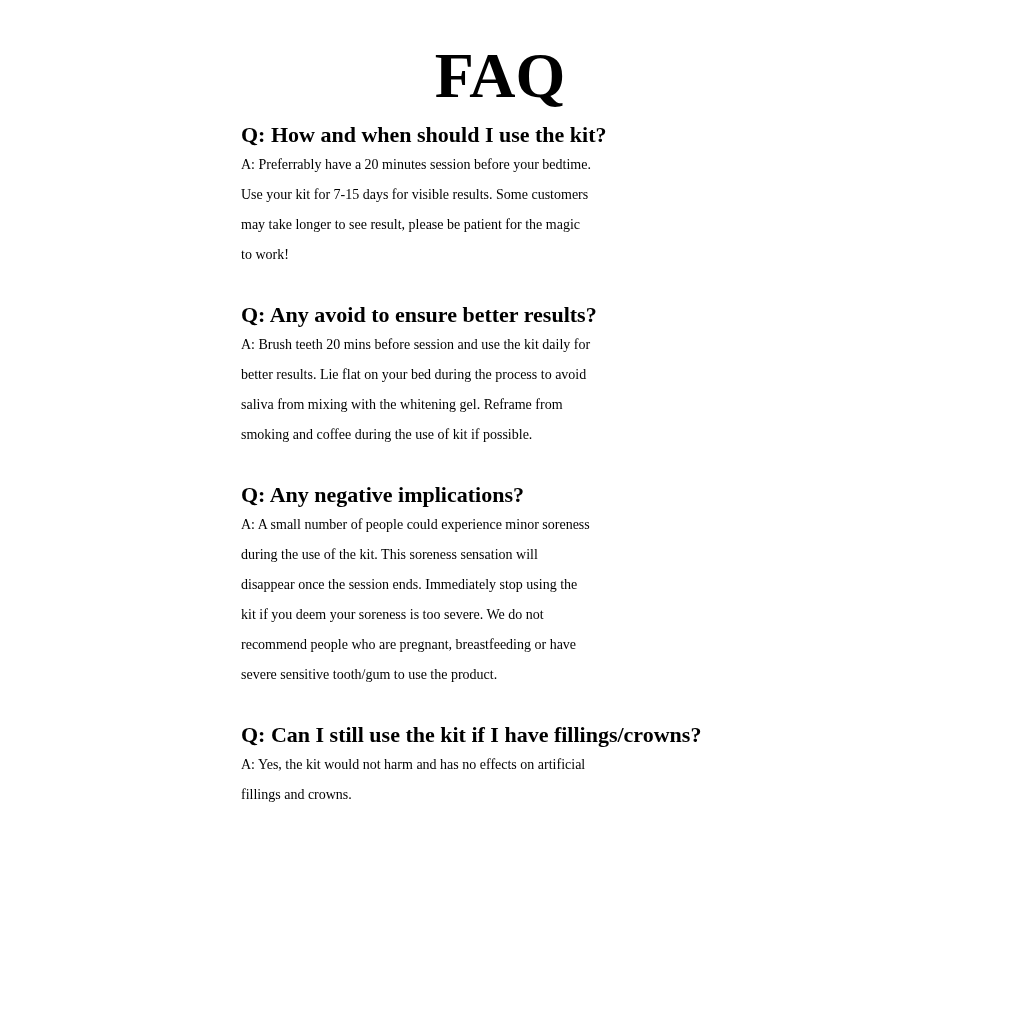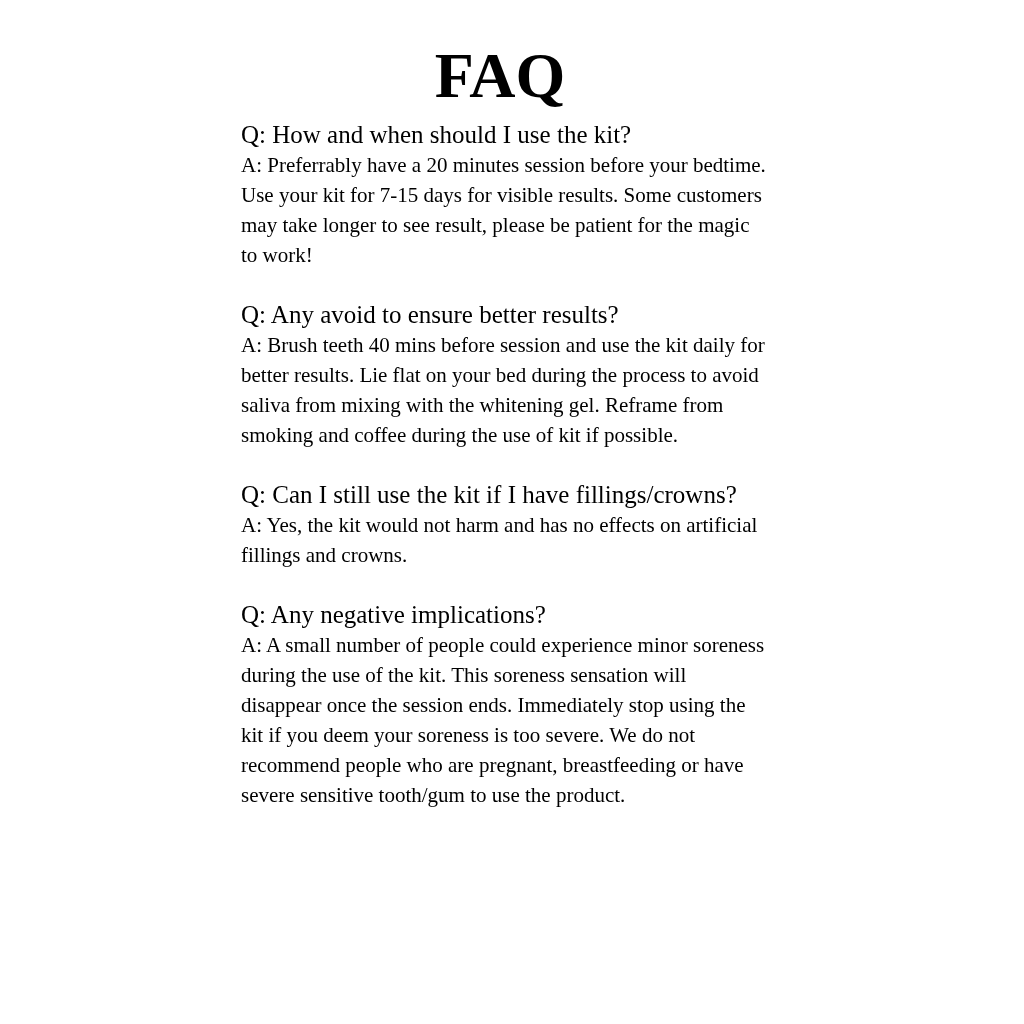--- a/index.html
+++ b/index.html
@@ -24,27 +24,27 @@
   }
   .faq-content {
     margin-left: 241px;
     width: 548px;
     padding-top: 8px;
   }
   .faq-item {
     margin-bottom: 30px;
   }
   .faq-question {
-    font-weight: normal;
-    font-size: 25px;
+    font-weight: bold;
+    font-size: 22px;
     line-height: 30px;
   }
   .faq-answer {
     font-weight: normal;
-    font-size: 21px;
+    font-size: 14px;
     line-height: 30px;
     white-space: pre-line;     
   }
 </style>
 </head>
 <body>
 
 <div class="page">
 
   <h1 class="page-title">FAQ</h1>
@@ -54,39 +54,39 @@
     <div class="faq-item">
       <div class="faq-question">Q: How and when should I use the kit?</div>
       <div class="faq-answer">A: Preferrably have a 20 minutes session before your bedtime.
 Use your kit for 7-15 days for visible results. Some customers
 may take longer to see result, please be patient for the magic
 to work!</div>
     </div>
 
     <div class="faq-item">
       <div class="faq-question">Q: Any avoid to ensure better results?</div>
-      <div class="faq-answer">A: Brush teeth 40 mins before session and use the kit daily for
+      <div class="faq-answer">A: Brush teeth 20 mins before session and use the kit daily for
 better results. Lie flat on your bed during the process to avoid
 saliva from mixing with the whitening gel. Reframe from
 smoking and coffee during the use of kit if possible.</div>
-    </div>
-
-    <div class="faq-item">
-      <div class="faq-question">Q: Can I still use the kit if I have fillings/crowns?</div>
-      <div class="faq-answer">A: Yes, the kit would not harm and has no effects on artificial
-fillings and crowns.</div>
     </div>
 
     <div class="faq-item">
       <div class="faq-question">Q: Any negative implications?</div>
       <div class="faq-answer">A: A small number of people could experience minor soreness
 during the use of the kit. This soreness sensation will
 disappear once the session ends. Immediately stop using the
 kit if you deem your soreness is too severe. We do not
 recommend people who are pregnant, breastfeeding or have
 severe sensitive tooth/gum to use the product.</div>
     </div>
 
     <div class="faq-item">
+      <div class="faq-question">Q: Can I still use the kit if I have fillings/crowns?</div>
+      <div class="faq-answer">A: Yes, the kit would not harm and has no effects on artificial
+fillings and crowns.</div>
+    </div>
+
+    <div class="faq-item">
     </div>
 
   </div>
 </div>
 
 </body></html>

